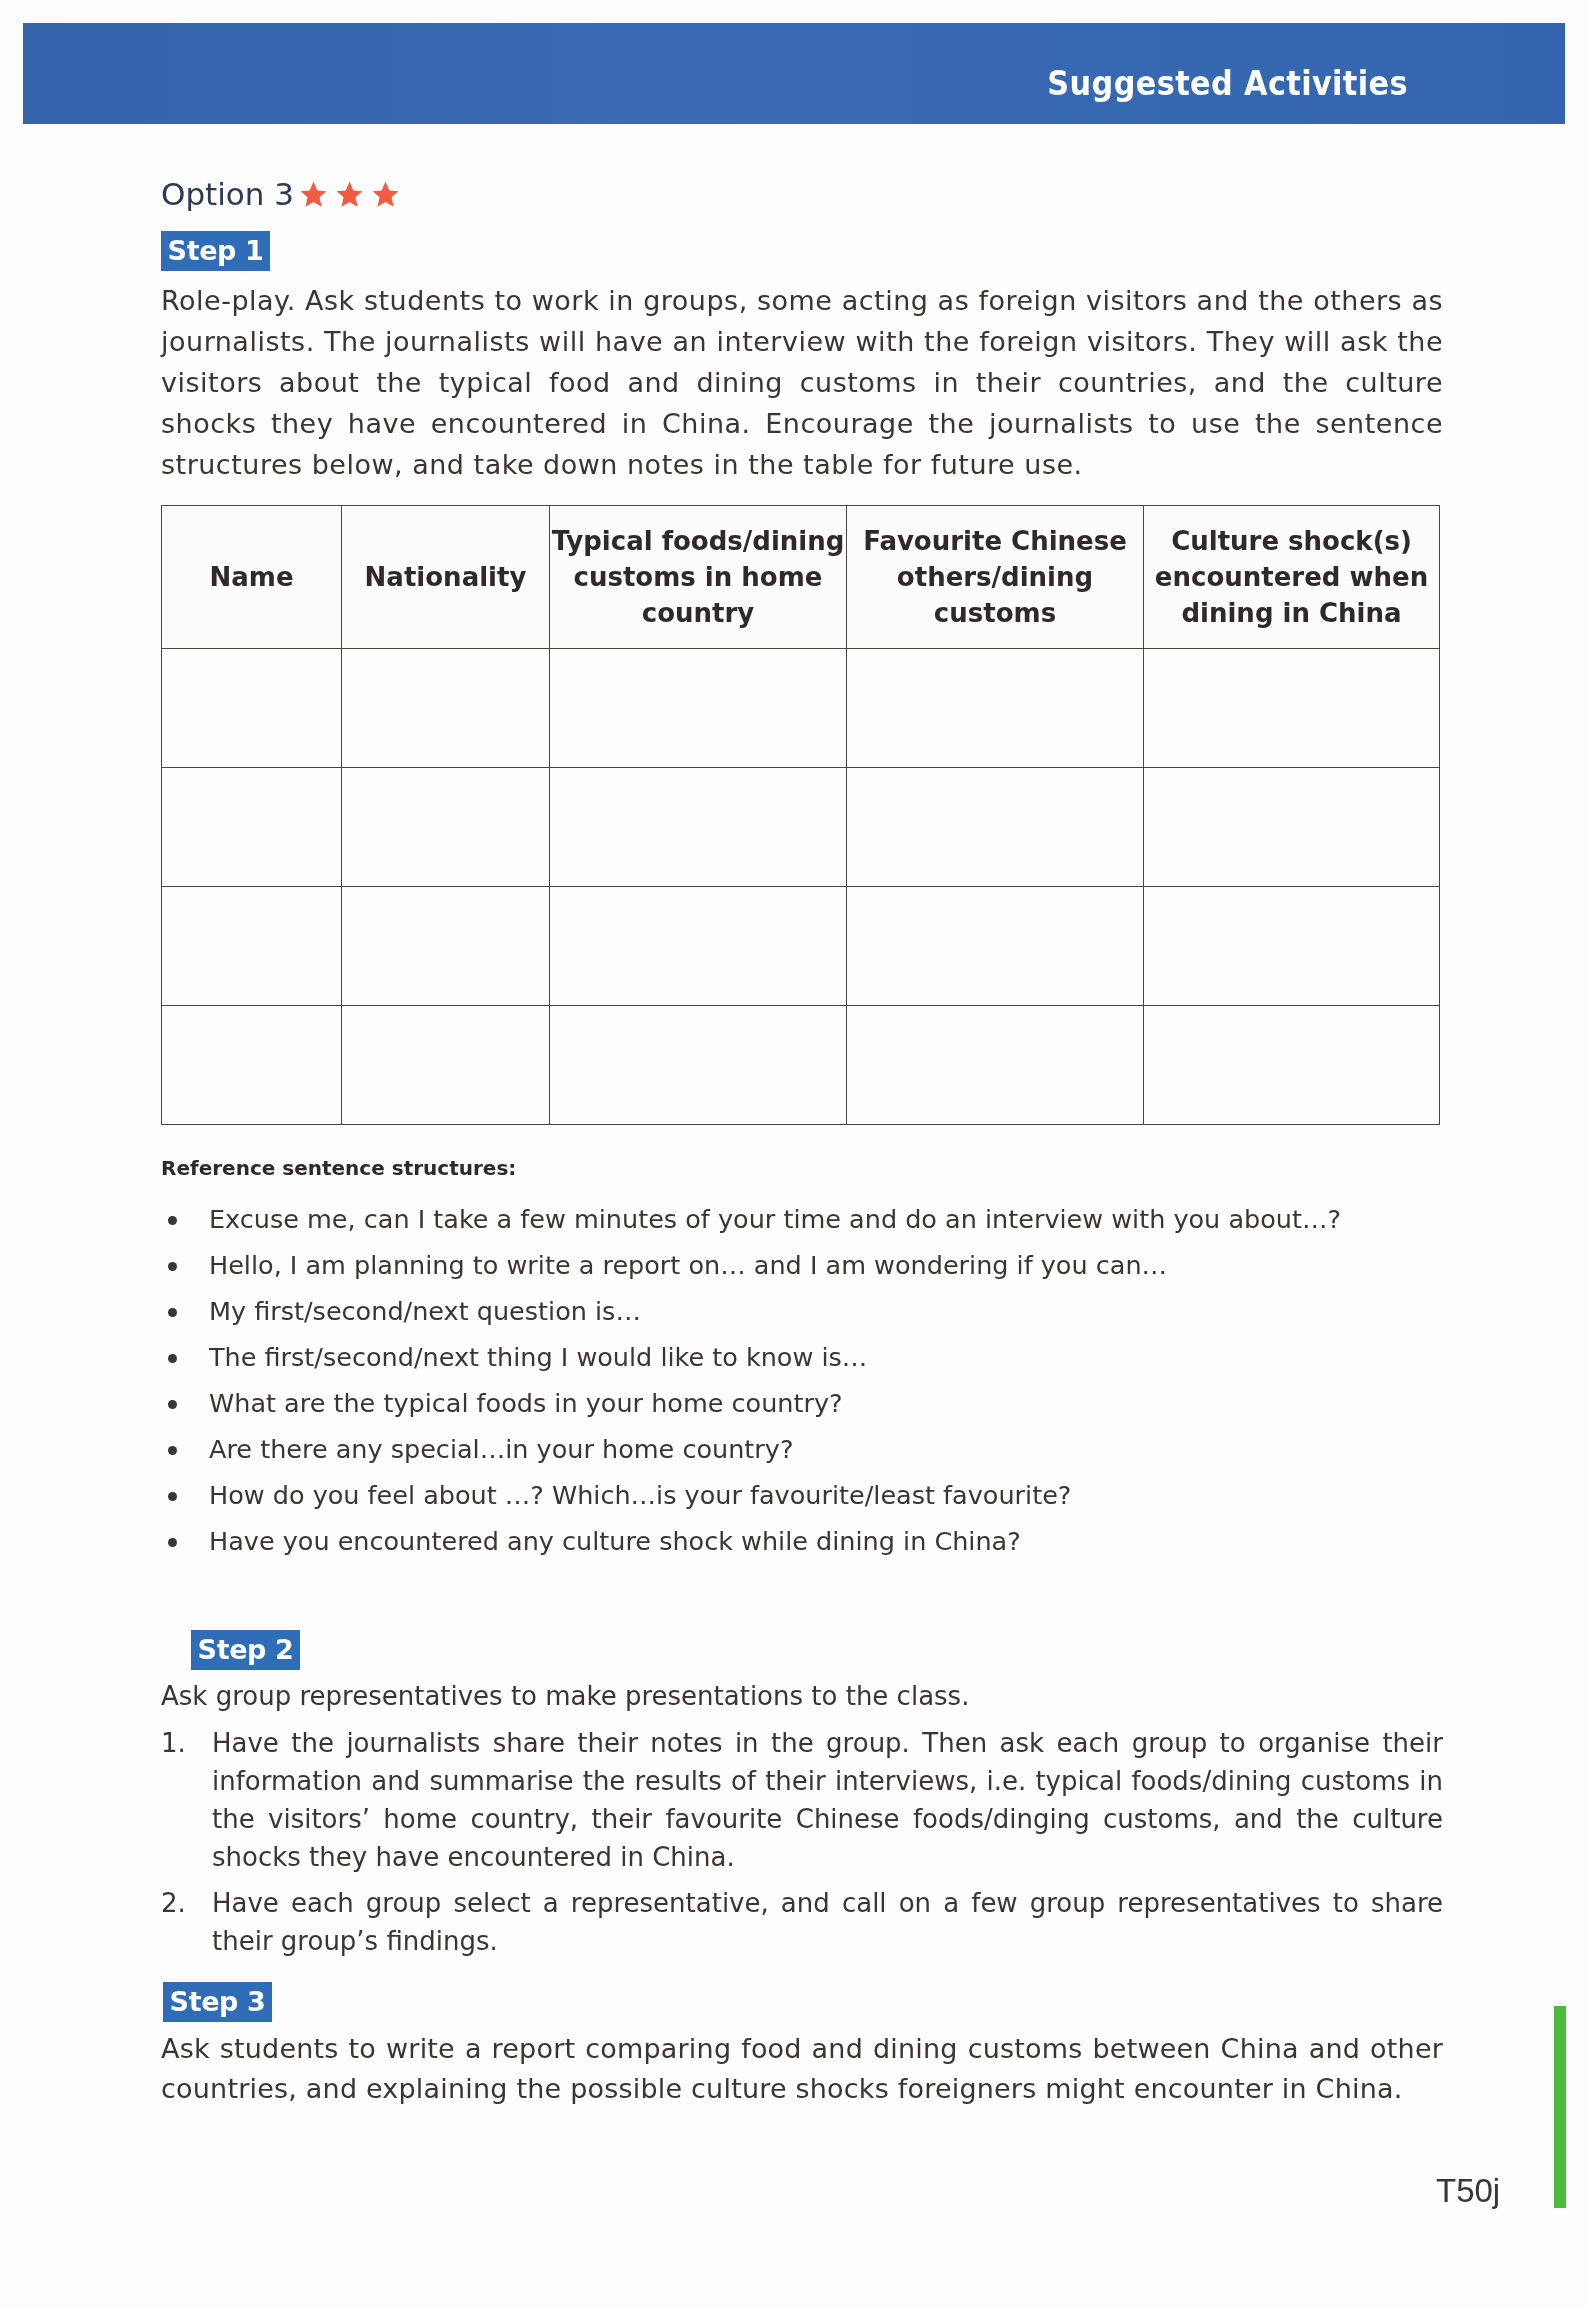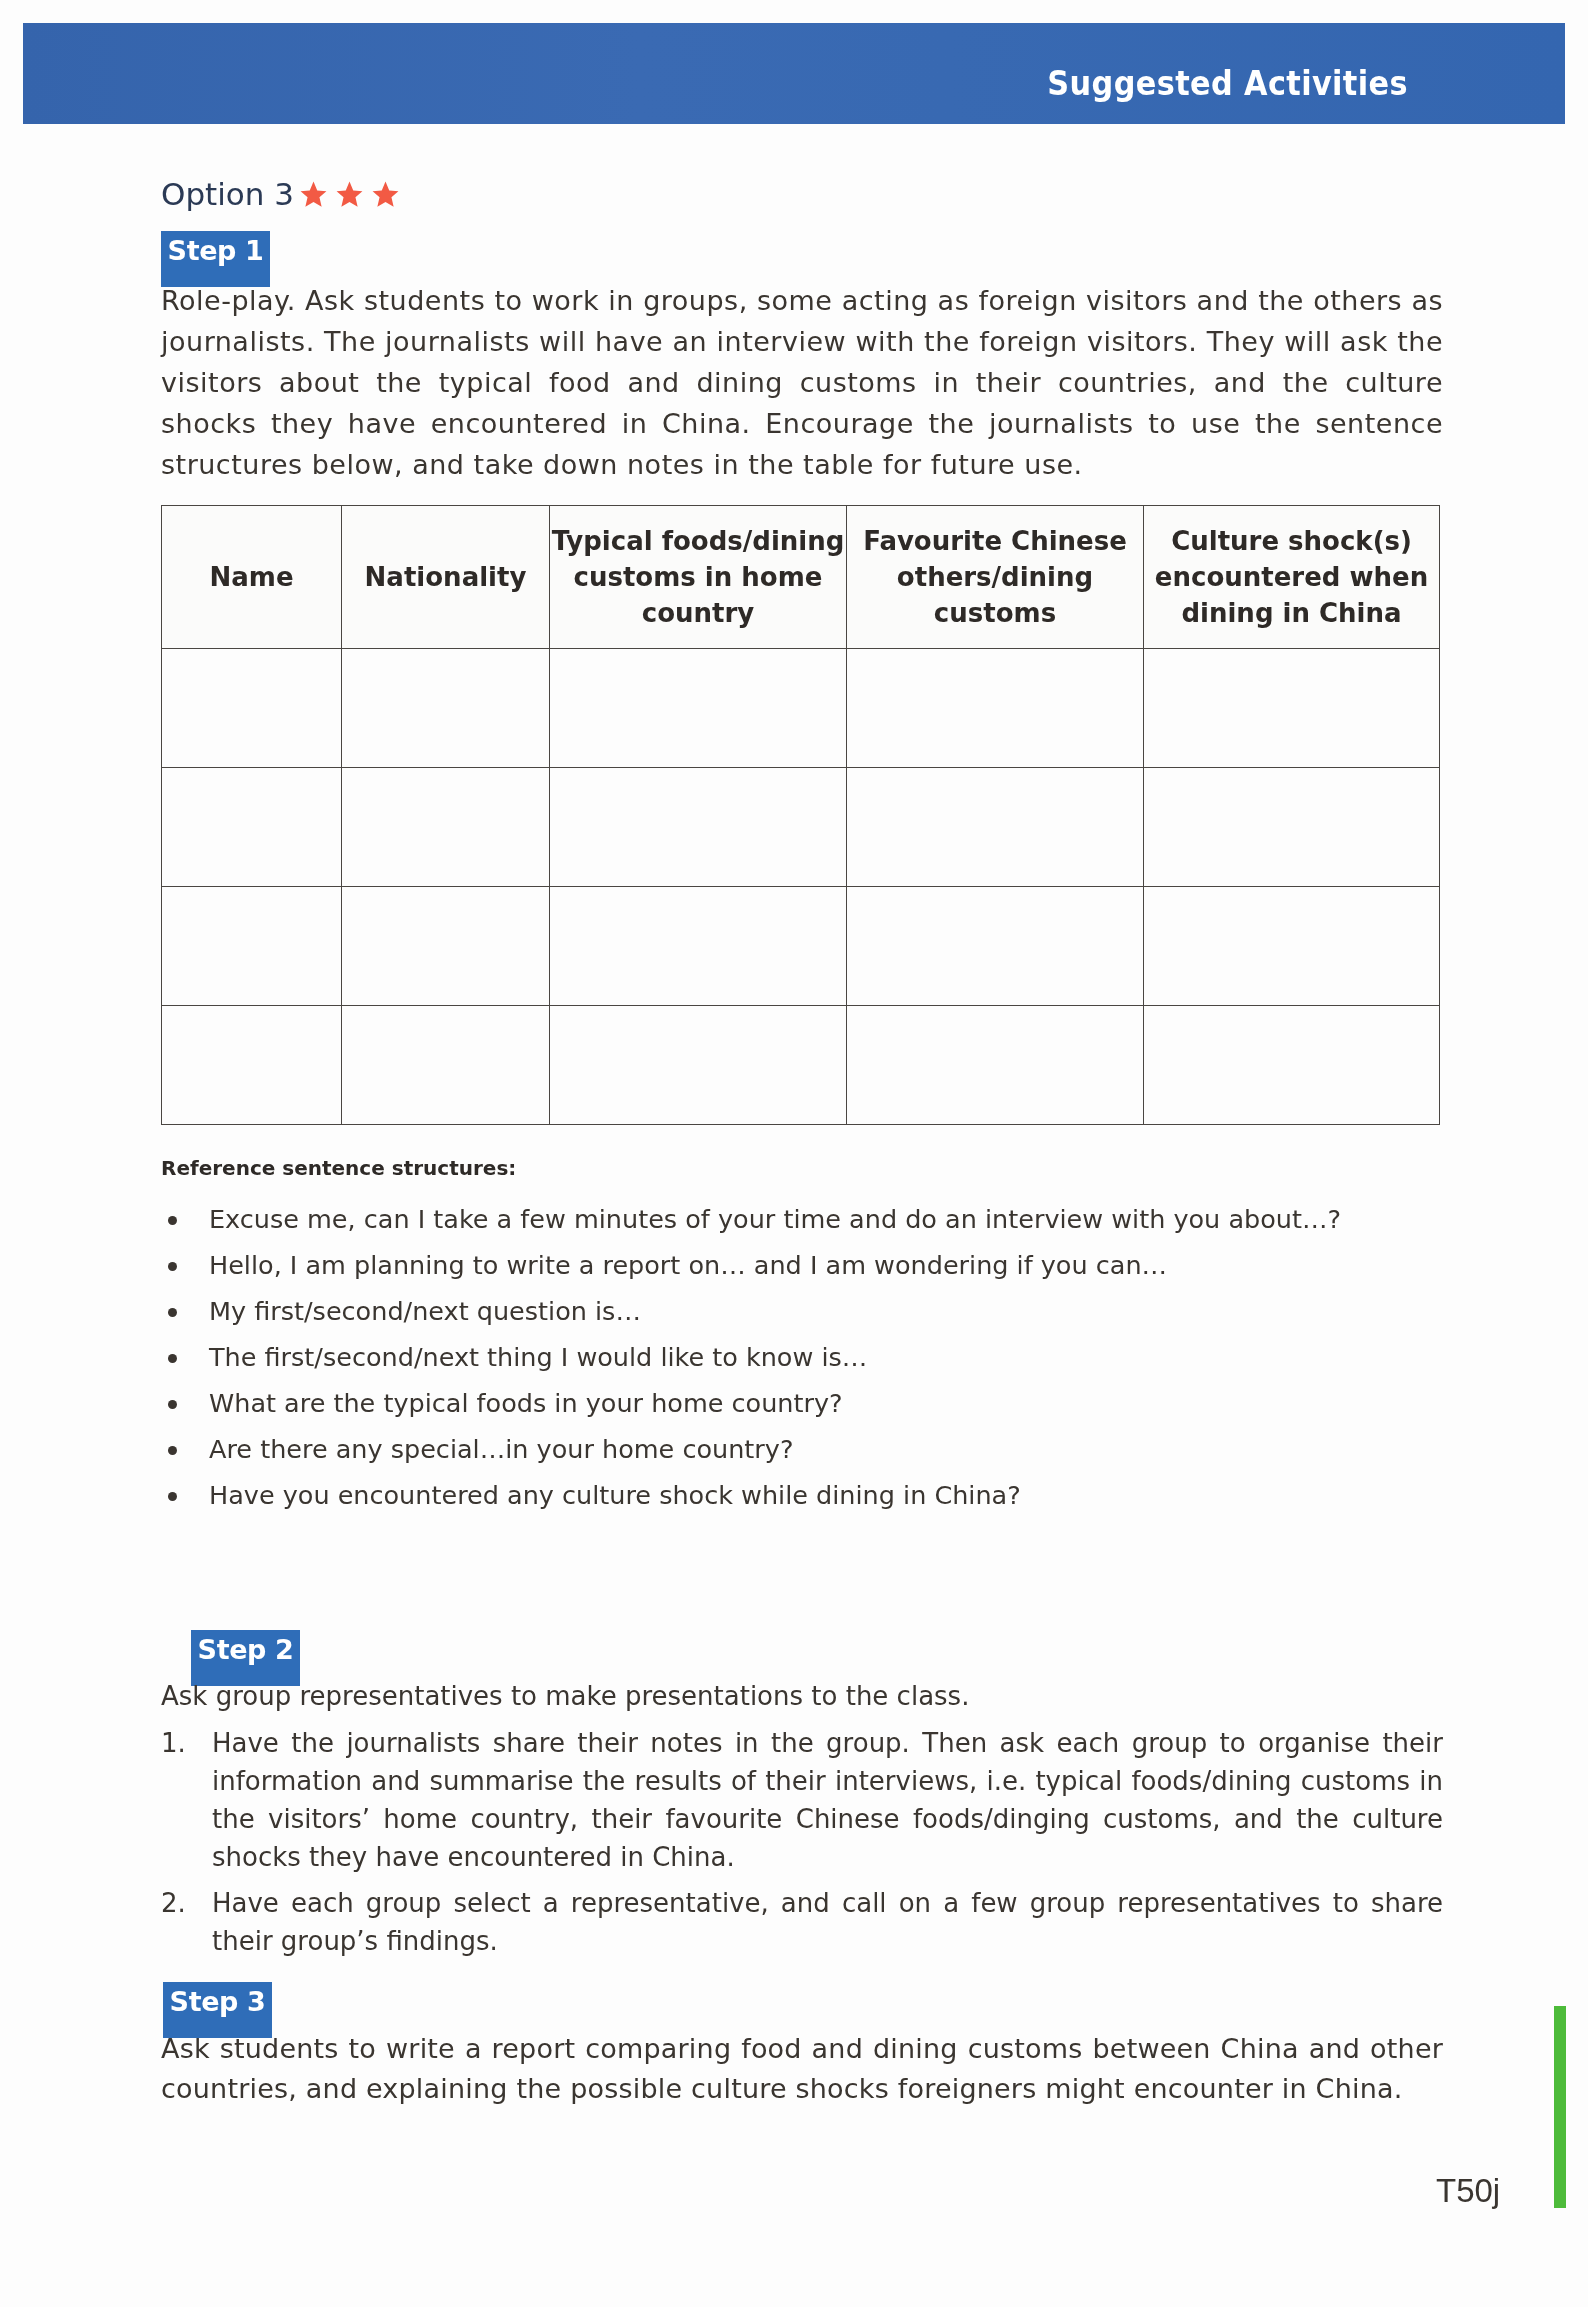--- a/index.html
+++ b/index.html
@@ -18,21 +18,21 @@
     font-size:33px; letter-spacing:0.4px; transform:scaleX(0.92); transform-origin:right center;
   }
   .option-title {
     left:161px; top:176px; font-size:31px; color:#2b3a55; font-family:"DejaVu Sans", sans-serif;
     display:flex; align-items:center; gap:4px;
   }
   .stars { display:flex; gap:5px; }
   .star { width:31px; height:31px; }
   .step-badge {
     background:#2f6db8; color:#fff; font-family:"DejaVu Sans", sans-serif; font-weight:bold;
-    font-size:27px; padding:0 6.6px; height:56px; line-height:40px; letter-spacing:-0.4px;
+    font-size:27px; padding:0 6.6px; height:40px; line-height:40px; letter-spacing:-0.4px;
   }
   .para {
     left:161px; width:1282px; font-size:27px; line-height:41px; text-align:justify;
     font-family:"DejaVu Sans", sans-serif; color:#3a3530; letter-spacing:0.5px;
   }
   .para.tight { letter-spacing:0; font-size:26px; }
   table.notes {
     position:absolute; left:161px; top:505px; width:1278px; border-collapse:collapse;
     table-layout:fixed;
   }
@@ -137,20 +137,21 @@
 </table>
 
 <div class="abs ref-heading">Reference sentence structures:</div>
 <ul class="bullets">
   <li><span class="dot"></span><span>Excuse me, can I take a few minutes of your time and do an interview with you about…?</span></li>
   <li><span class="dot"></span><span>Hello, I am planning to write a report on… and I am wondering if you can…</span></li>
   <li><span class="dot"></span><span>My first/second/next question is…</span></li>
   <li><span class="dot"></span><span>The first/second/next thing I would like to know is…</span></li>
   <li><span class="dot"></span><span>What are the typical foods in your home country?</span></li>
   <li><span class="dot"></span><span>Are there any special…in your home country?</span></li>
+  <li><span class="dot"></span><span>How do you feel about …? Which…is your favourite/least favourite?</span></li>
   <li><span class="dot"></span><span>Have you encountered any culture shock while dining in China?</span></li>
 </ul>
 
 <div class="abs step-badge" style="left:163px; top:1630px;margin-left:28px;">Step 2</div>
 <div class="abs para tight" style="top:1676px;">Ask group representatives to make presentations to the class.</div>
 <ol class="numbered" style="top:1724px;">
   <li>
     <span class="num">1.</span>
     <span>Have the journalists share their notes in the group. Then ask each group to organise their information and summarise the results of their interviews, i.e. typical foods/dining customs in the visitors’ home country, their favourite Chinese foods/dinging customs, and the culture shocks they have encountered in China.</span>
   </li>

